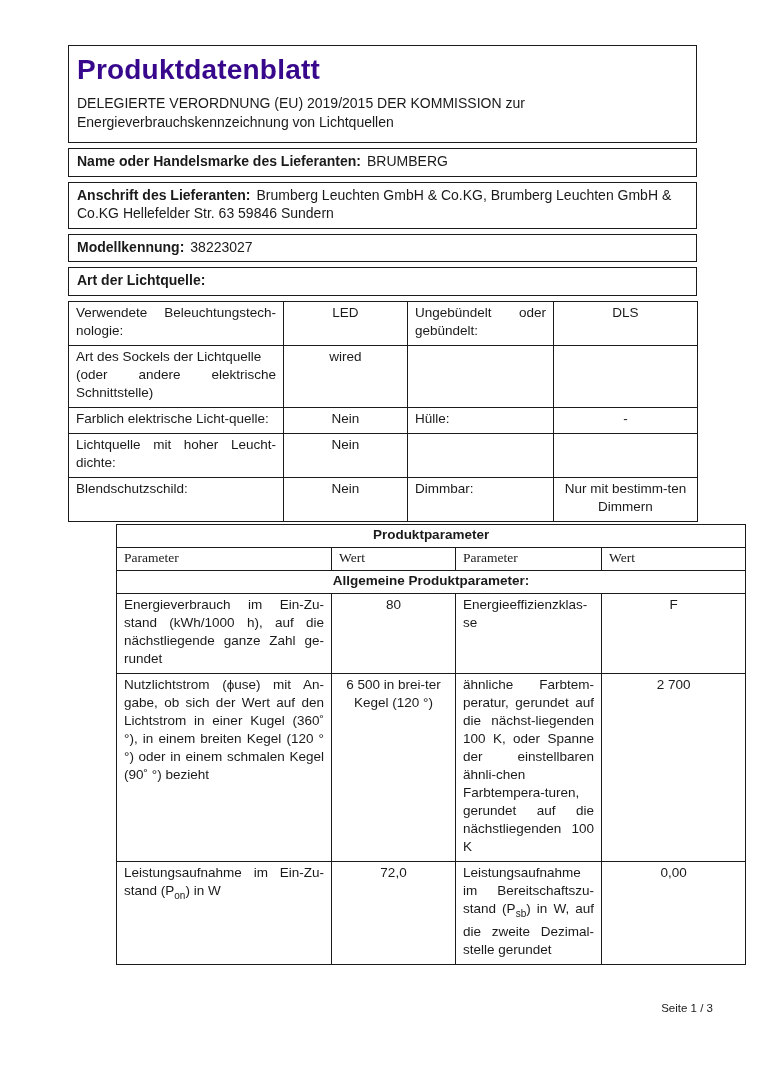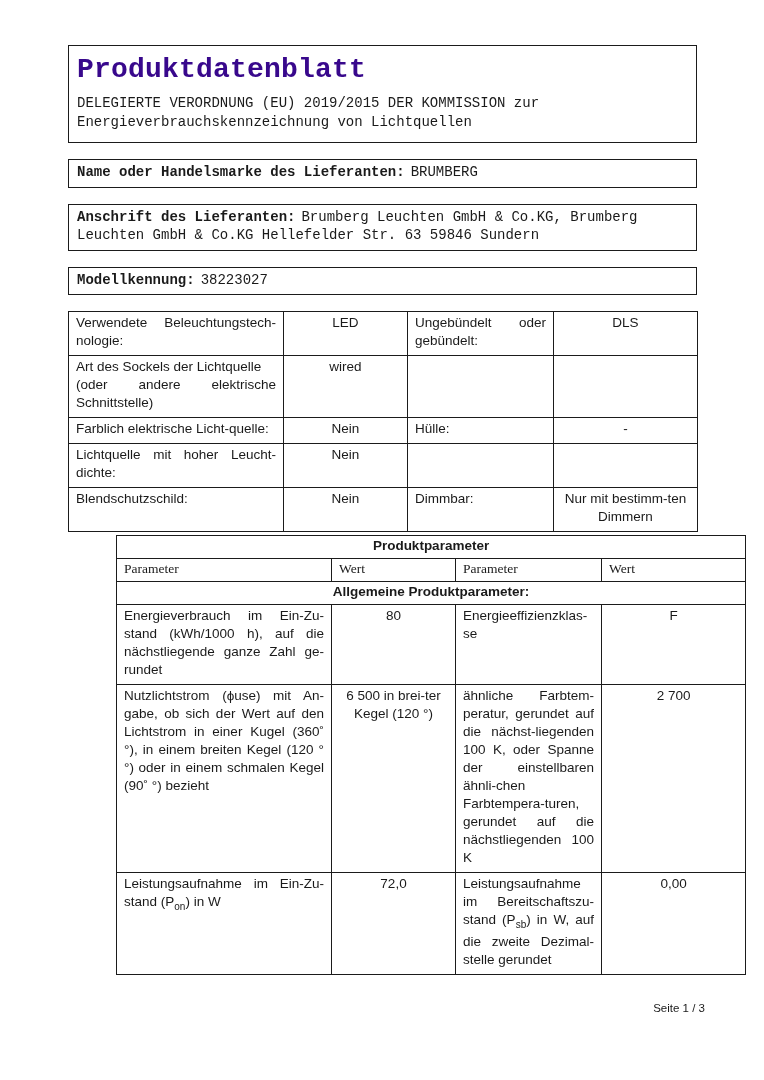--- a/index.html
+++ b/index.html
@@ -11,24 +11,23 @@
     overflow: hidden;
   }
   .doc {
     position: absolute;
     left: 68px; top: 45px;
     width: 629px;
   }
   .box {
     border: 1.5px solid #1b1b1b;
     padding: 3px 8px 5px 8px;
-    margin-bottom: 16px;
+    margin-bottom: 5px;
     font-size: 14px;
     line-height: 18.5px;
-    font-family: Liberation Mono, monospace;
   }
   .title-box { padding: 8px 8px 10px 8px; }
   .page-title {
     font-size: 28px;
     font-weight: bold;
     line-height: 32px;
     margin-bottom: 8px;
     letter-spacing: 0.2px;
   }
   .reg-line { font-size: 14px; line-height: 19px; }
@@ -55,21 +54,21 @@
   td.span-head {
     text-align: center;
     font-weight: bold;
     padding: 1px 4px 3px 4px;
   }
   td.col-head { padding: 1px 7px 3px 7px; font-family: Liberation Serif, serif; }
   sub { font-size: 10px; }
   .footer {
     position: absolute;
     top: 1002px;
-    left: 8px;
+    left: 16px;
     width: 697px;
     text-align: right;
     font-size: 11.5px;
     color: #1a1a1a;
   }
 </style>
 </head>
 <body>
 
 <div class="doc">
@@ -85,20 +84,23 @@
   </div>
 
   <div class="box">
     <span class="lbl">Anschrift des Lieferanten:</span><span class="val">Brumberg Leuchten GmbH &amp; Co.KG, Brumberg Leuchten GmbH &amp; Co.KG Hellefelder Str. 63 59846 Sundern</span>
   </div>
 
   <div class="box">
     <span class="lbl">Modellkennung:</span><span class="val">38223027</span>
   </div>
 
+  <div class="box">
+    <span class="lbl">Art der Lichtquelle:</span>
+  </div>
 
   <table class="t1">
     <colgroup>
         <col style="width:215px">
         <col style="width:124px">
         <col style="width:146px">
         <col style="width:144px">
       </colgroup>
     <tbody>
       <tr>

